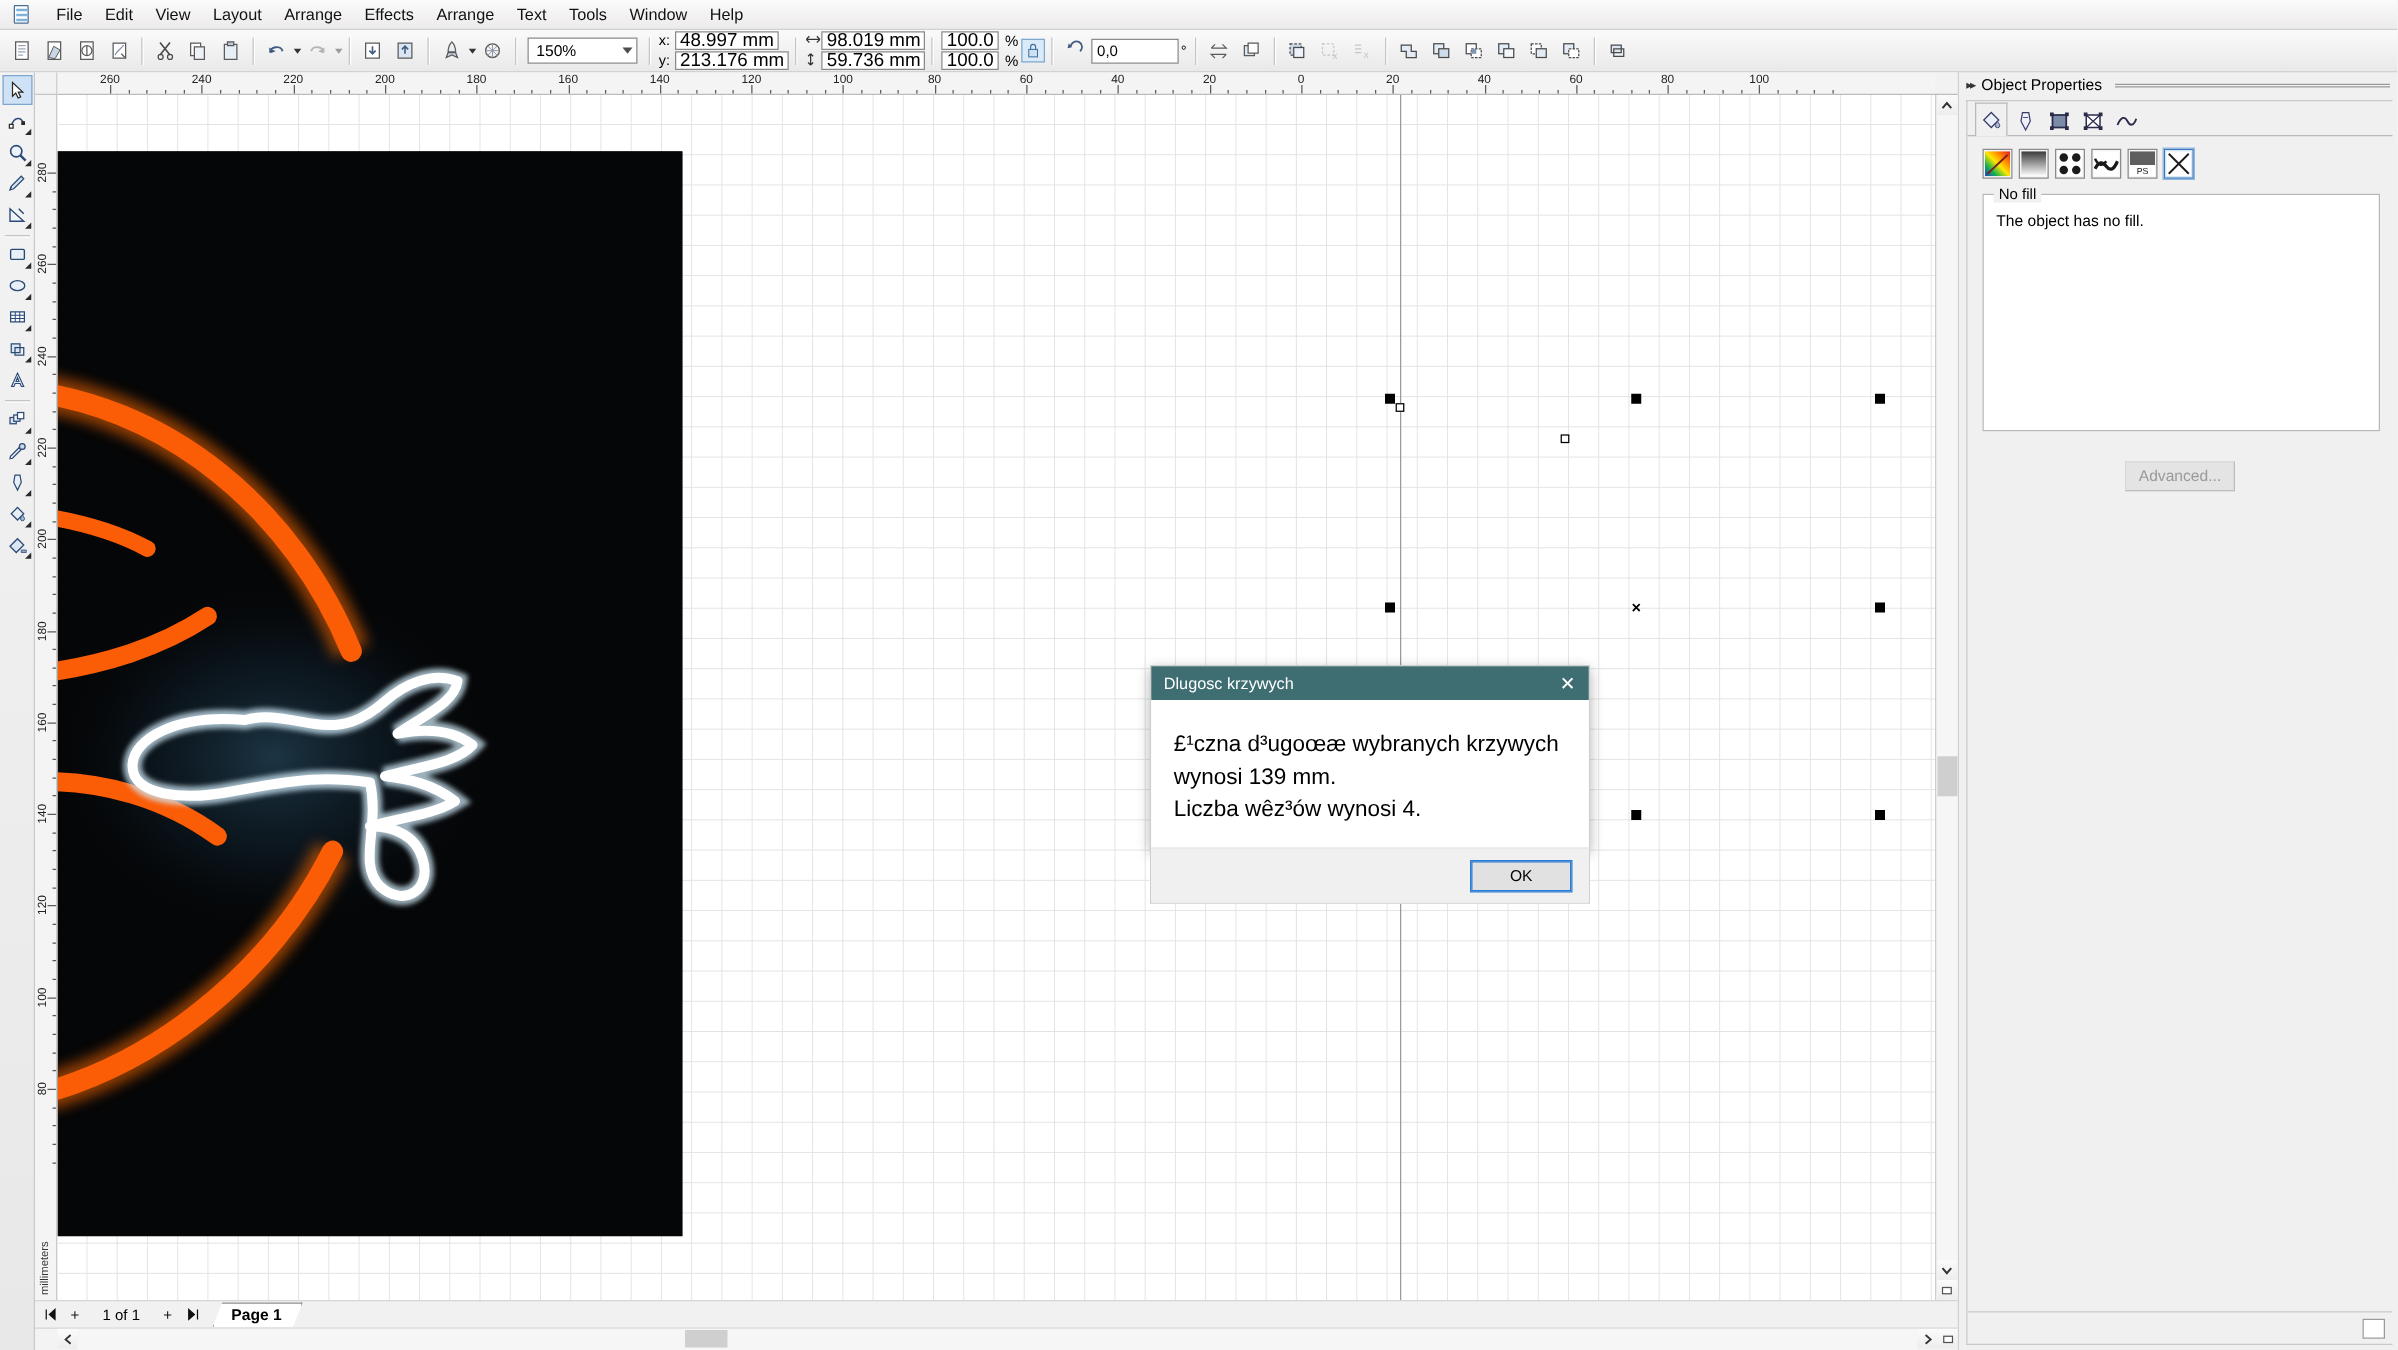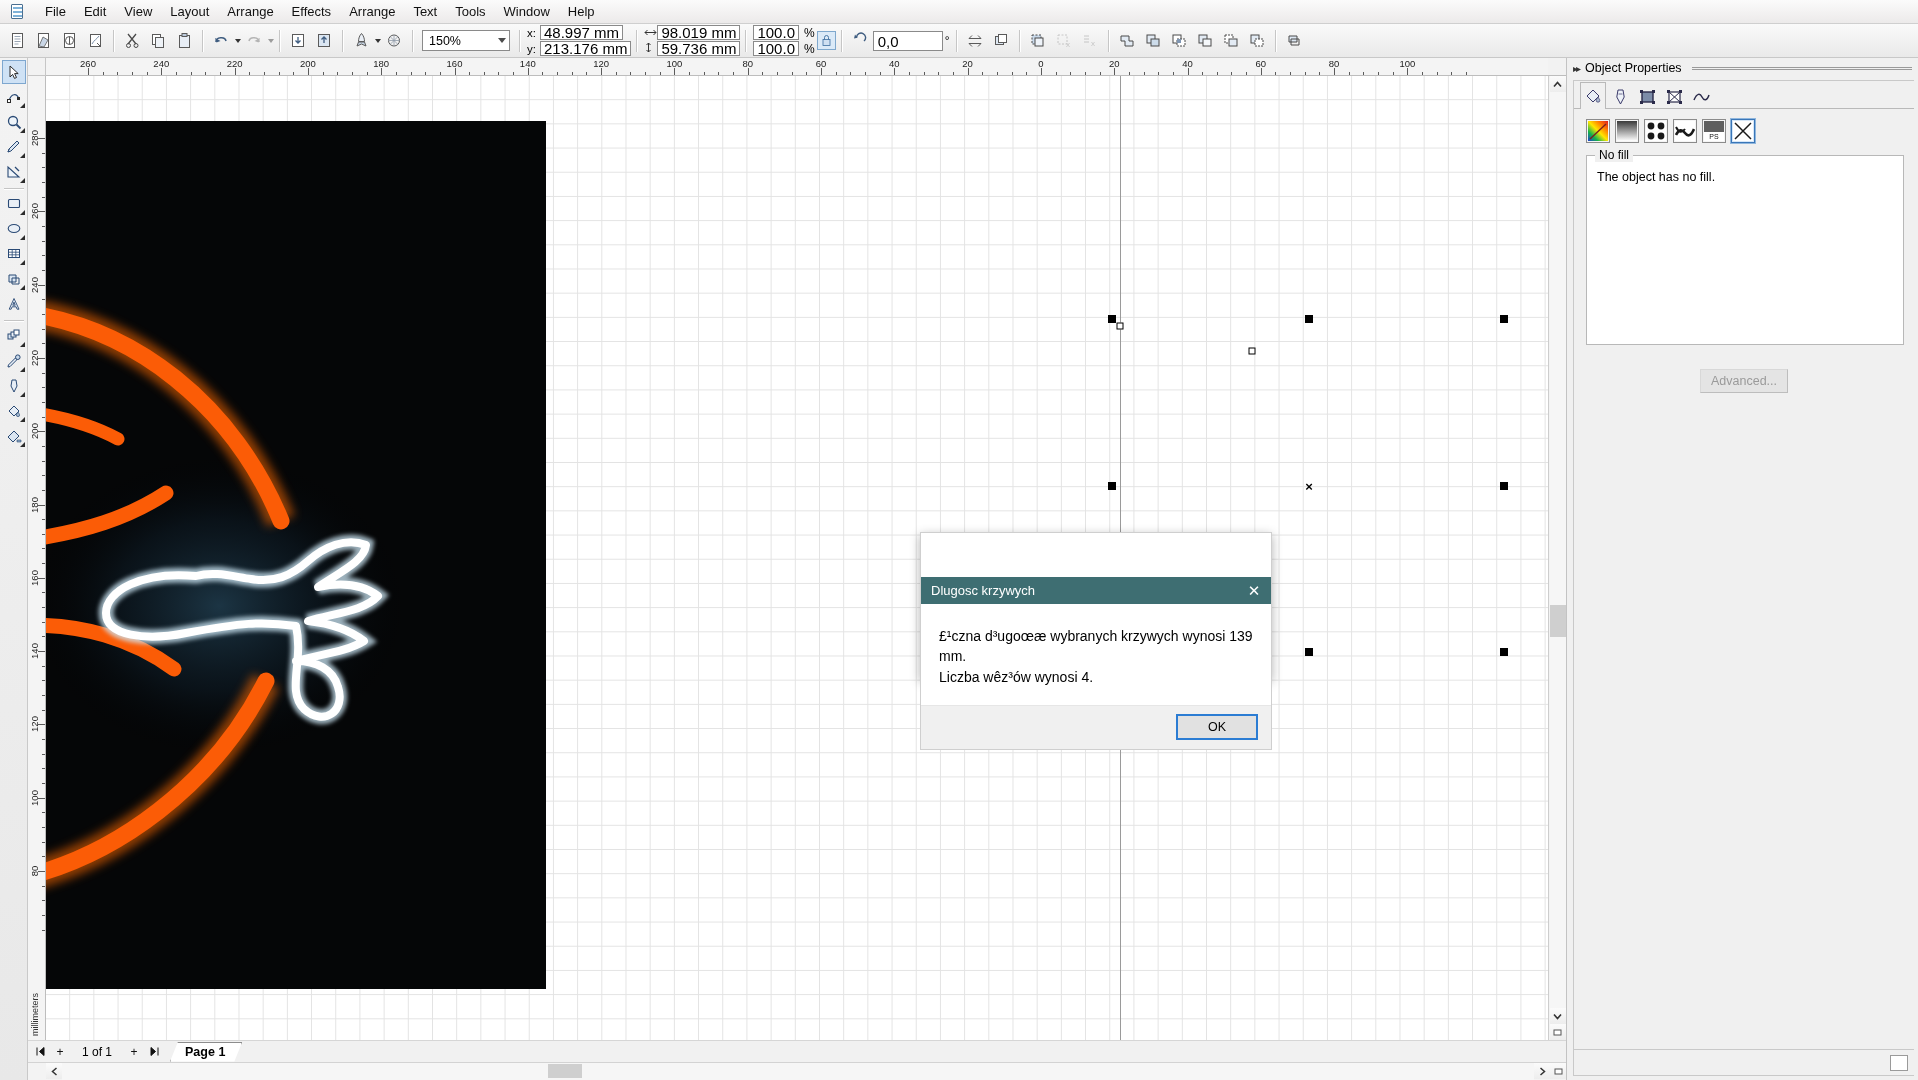--- a/index.html
+++ b/index.html
@@ -37,21 +37,21 @@
   .coordgrp{ display:flex; flex-direction:column; justify-content:center; gap:1px; margin-left:2px;}
   .coordrow{ display:flex; align-items:center; gap:3px; height:15px;}
   .coordrow .lbl{ width:10px; font-size:11.5px; text-align:left;}
   .numbox{ border:1px solid #8a8a8a; background:#fff; height:15px; line-height:14px;
            padding:0 3px; font-size:15px; min-width:70px; }
   .numbox.sm{ min-width:42px; }
   .pct{ font-size:12px; padding:0 2px;}
   .lockbtn{ width:19px;height:19px;border:1px solid #7fa8cd; background:#dbeaf8;
             display:flex;align-items:center;justify-content:center;}
   .rotbox{ border:1px solid #8a8a8a;background:#fff;height:20px;line-height:19px;padding:0 4px;
-           font-size:15px; min-width:70px;}
+           font-size:12px; min-width:70px;}
 
   
   .main{ flex:1 1 auto; display:flex; min-height:0; }
 
   
   .toolbox{ width:28px; background:linear-gradient(#f3f3f3,#e8e8e8); border-right:1px solid #c9c9c9;
             padding-top:2px; display:flex; flex-direction:column; align-items:center; gap:0px;}
   .tool{ width:24px;height:24px; display:flex;align-items:center;justify-content:center;
          border:1px solid transparent; position:relative; margin-bottom:1px;}
   .tool.active{ background:#cfe2f5; border-color:#7ea7cf;}
@@ -156,25 +156,25 @@
               background:#f0f0f0; border-top:1px solid #d8d8d8; position:relative;}
   .status-text{ position:absolute; left:440px; font-size:12.5px; color:#111;}
   .status-right{ position:absolute; right:24px; display:flex; align-items:center; gap:6px;}
 
   
   .dlg-shadow{ position:absolute; left:874px; top:456px; width:352px; height:147px;
                box-shadow:0 3px 10px rgba(0,0,0,.30); }
   .dialog{ position:absolute; left:874px; top:456px; width:352px; background:#fff;
            border:1px solid #cfcfcf; }
   .dlg-title{ height:27px; background:#3e6e72; display:flex; align-items:center;
-              padding:0 0 0 10px; color:#fff; font-size:13px;margin-top:44px;}
+              padding:0 0 0 10px; color:#fff; font-size:13px;}
   .dlg-title .t{ flex:1; }
   .dlg-close{ width:34px;height:27px; display:flex;align-items:center;justify-content:center;
               color:#fff; font-size:15px; }
-  .dlg-body{ background:#fff; padding:22px 14px 18px 18px; font-size:14px; line-height:1.45;}
+  .dlg-body{ background:#fff; padding:22px 14px 18px 18px; font-size:18px; line-height:1.45;}
   .dlg-foot{ background:#f0f0f0; height:44px; display:flex; align-items:center;
              justify-content:flex-end; padding-right:14px; border-top:1px solid #e6e6e6;}
   .okbtn{ width:80px;height:24px; background:#e1e1e1; border:1px solid #2b7cd3;
           outline:1px solid #2b7cd3; font-size:12.5px; display:flex; align-items:center;
           justify-content:center;}
 </style>
 </head>
 <body>
 
 <div id="app">

